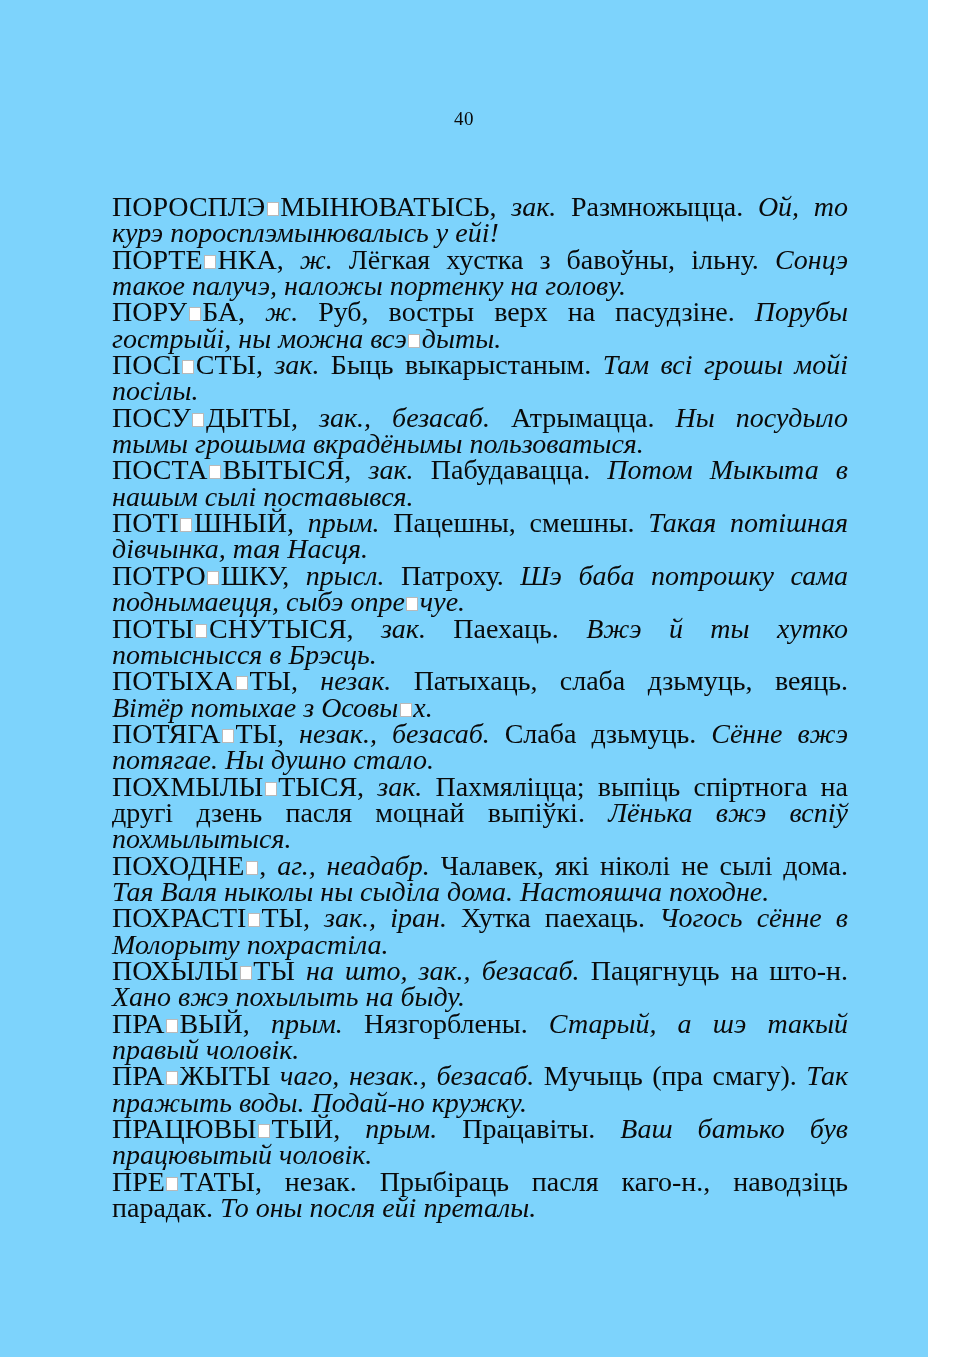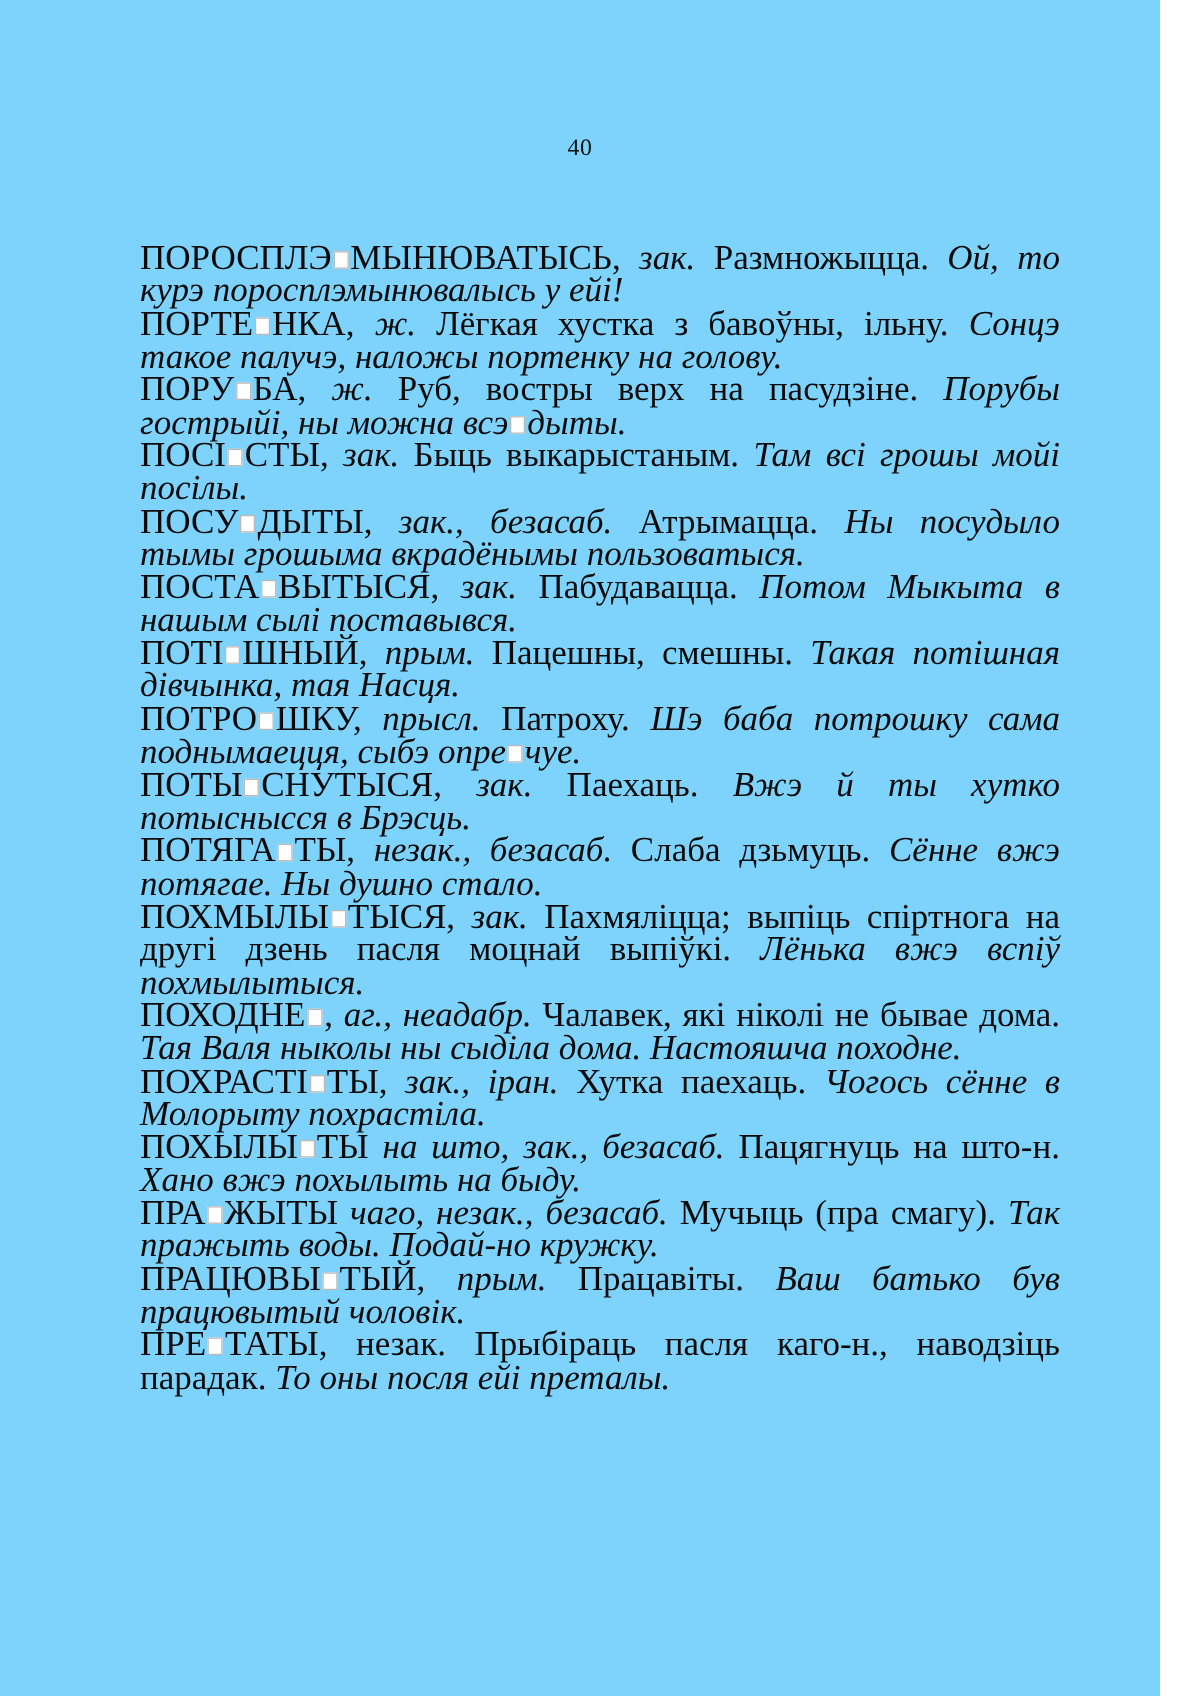--- a/index.html
+++ b/index.html
@@ -57,22 +57,24 @@
   <div class="content">
       <p class="entry"><span class="seg-head">ПОРОСПЛЭ<span class="glyph-box"></span>МЫНЮВАТЫСЬ</span><span class="seg-normal">, </span><span class="seg-italic">зак.</span><span class="seg-normal"> Размножыцца. </span><span class="seg-italic">Ой, то курэ поросплэмынювалысь у ейі!</span></p>
       <p class="entry"><span class="seg-head">ПОРТЕ<span class="glyph-box"></span>НКА</span><span class="seg-normal">, </span><span class="seg-italic">ж.</span><span class="seg-normal"> Лёгкая хустка з бавоўны, ільну. </span><span class="seg-italic">Сонцэ такое палучэ, наложы портенку на голову.</span></p>
       <p class="entry"><span class="seg-head">ПОРУ<span class="glyph-box"></span>БА</span><span class="seg-normal">, </span><span class="seg-italic">ж.</span><span class="seg-normal"> Руб, востры верх на пасудзіне. </span><span class="seg-italic">Порубы гострыйі, ны можна всэ<span class="glyph-box"></span>дыты.</span></p>
       <p class="entry"><span class="seg-head">ПОСІ<span class="glyph-box"></span>СТЫ</span><span class="seg-normal">, </span><span class="seg-italic">зак.</span><span class="seg-normal"> Быць выкарыстаным. </span><span class="seg-italic">Там всі грошы мойі посілы.</span></p>
       <p class="entry"><span class="seg-head">ПОСУ<span class="glyph-box"></span>ДЫТЫ</span><span class="seg-normal">, </span><span class="seg-italic">зак., безасаб.</span><span class="seg-normal"> Атрымацца. </span><span class="seg-italic">Ны посудыло тымы грошыма вкрадёнымы пользоватыся.</span></p>
       <p class="entry"><span class="seg-head">ПОСТА<span class="glyph-box"></span>ВЫТЫСЯ</span><span class="seg-normal">, </span><span class="seg-italic">зак.</span><span class="seg-normal"> Пабудавацца. </span><span class="seg-italic">Потом Мыкыта в нашым сылі поставывся.</span></p>
       <p class="entry"><span class="seg-head">ПОТІ<span class="glyph-box"></span>ШНЫЙ</span><span class="seg-normal">, </span><span class="seg-italic">прым.</span><span class="seg-normal"> Пацешны, смешны. </span><span class="seg-italic">Такая потішная дівчынка, тая Насця.</span></p>
       <p class="entry"><span class="seg-head">ПОТРО<span class="glyph-box"></span>ШКУ</span><span class="seg-normal">, </span><span class="seg-italic">прысл.</span><span class="seg-normal"> Патроху.  </span><span class="seg-italic">Шэ баба потрошку сама поднымаецця, сыбэ опре<span class="glyph-box"></span>чуе.</span></p>
       <p class="entry"><span class="seg-head">ПОТЫ<span class="glyph-box"></span>СНУТЫСЯ</span><span class="seg-normal">, </span><span class="seg-italic">зак.</span><span class="seg-normal"> Паехаць. </span><span class="seg-italic">Вжэ й ты хутко потыснысся в Брэсць.</span></p>
+      <p class="entry"><span class="seg-head">ПОТЫХА<span class="glyph-box"></span>ТЫ</span><span class="seg-normal">, </span><span class="seg-italic">незак.</span><span class="seg-normal"> Патыхаць, слаба дзьмуць, веяць. </span><span class="seg-italic">Вітёр потыхае з Осовы<span class="glyph-box"></span>х.</span></p>
       <p class="entry"><span class="seg-head">ПОТЯГА<span class="glyph-box"></span>ТЫ</span><span class="seg-normal">, </span><span class="seg-italic">незак., безасаб.</span><span class="seg-normal"> Слаба дзьмуць. </span><span class="seg-italic">Сённе вжэ потягае. Ны душно стало.</span></p>
       <p class="entry"><span class="seg-head">ПОХМЫЛЫ<span class="glyph-box"></span>ТЫСЯ</span><span class="seg-normal">, </span><span class="seg-italic">зак.</span><span class="seg-normal"> Пахмяліцца; выпіць спіртнога на другі дзень пасля моцнай выпіўкі. </span><span class="seg-italic">Лёнька вжэ вспіў похмылытыся.</span></p>
-      <p class="entry"><span class="seg-head">ПОХОДНЕ<span class="glyph-box"></span></span><span class="seg-normal">, </span><span class="seg-italic">аг., неадабр.</span><span class="seg-normal"> Чалавек, які ніколі не бывае дома. </span><span class="seg-italic">Тая Валя ныколы ны сыділа дома. Настояшча походне.</span></p>
+      <p class="entry"><span class="seg-head">ПОХОДНЕ<span class="glyph-box"></span></span><span class="seg-normal">, </span><span class="seg-italic">аг., неадабр.</span><span class="seg-normal"> Чалавек, які ніколі не сылі дома. </span><span class="seg-italic">Тая Валя ныколы ны сыділа дома. Настояшча походне.</span></p>
       <p class="entry"><span class="seg-head">ПОХРАСТІ<span class="glyph-box"></span>ТЫ</span><span class="seg-normal">, </span><span class="seg-italic">зак., іран.</span><span class="seg-normal"> Хутка паехаць. </span><span class="seg-italic">Чогось сённе в Молорыту похрастіла.</span></p>
       <p class="entry"><span class="seg-head">ПОХЫЛЫ<span class="glyph-box"></span>ТЫ</span><span class="seg-normal"> </span><span class="seg-italic">на што, зак., безасаб.</span><span class="seg-normal"> Пацягнуць на што-н. </span><span class="seg-italic">Хано вжэ похылыть на быду.</span></p>
+      <p class="entry"><span class="seg-head">ПРА<span class="glyph-box"></span>ВЫЙ</span><span class="seg-normal">, </span><span class="seg-italic">прым.</span><span class="seg-normal"> Нязгорблены. </span><span class="seg-italic">Старый, а шэ такый правый чоловік.</span></p>
       <p class="entry"><span class="seg-head">ПРА<span class="glyph-box"></span>ЖЫТЫ</span><span class="seg-normal"> </span><span class="seg-italic">чаго, незак., безасаб.</span><span class="seg-normal"> Мучыць (пра смагу). </span><span class="seg-italic">Так пражыть воды. Подай-но кружку.</span></p>
       <p class="entry"><span class="seg-head">ПРАЦЮВЫ<span class="glyph-box"></span>ТЫЙ</span><span class="seg-normal">, </span><span class="seg-italic">прым.</span><span class="seg-normal"> Працавіты. </span><span class="seg-italic">Ваш батько був працювытый чоловік.</span></p>
       <p class="entry"><span class="seg-head">ПРЕ<span class="glyph-box"></span>ТАТЫ</span><span class="seg-normal">, незак. Прыбіраць пасля каго-н., наводзіць парадак. </span><span class="seg-italic">То оны посля ейі преталы.</span></p>
     </div>
 </div>
 
 </body></html>

